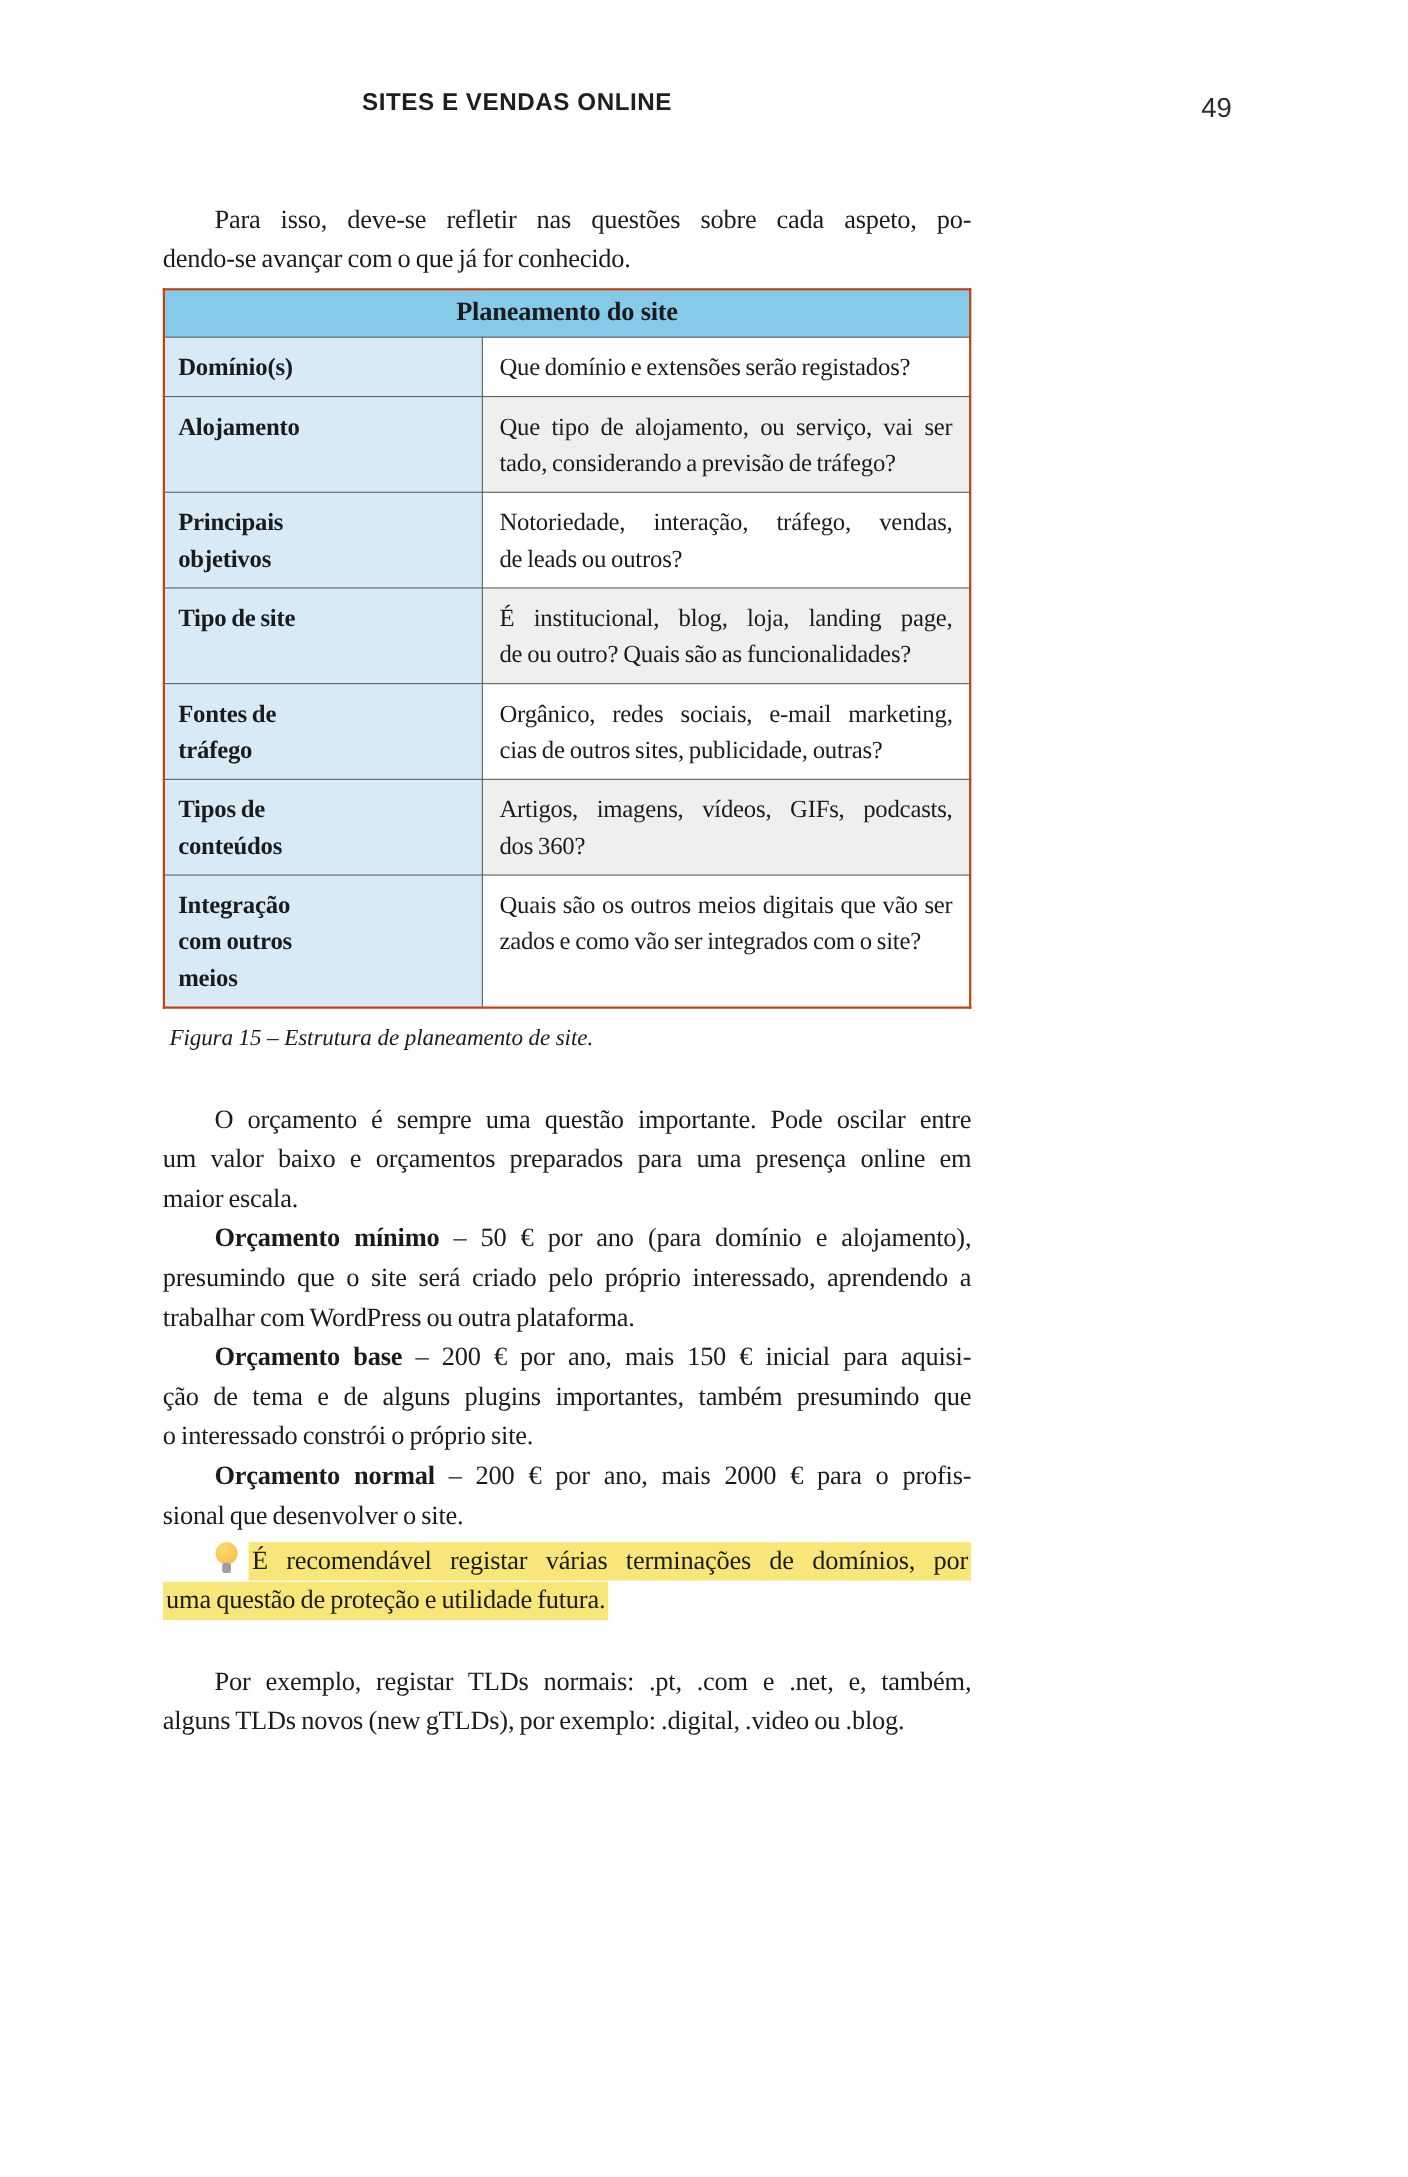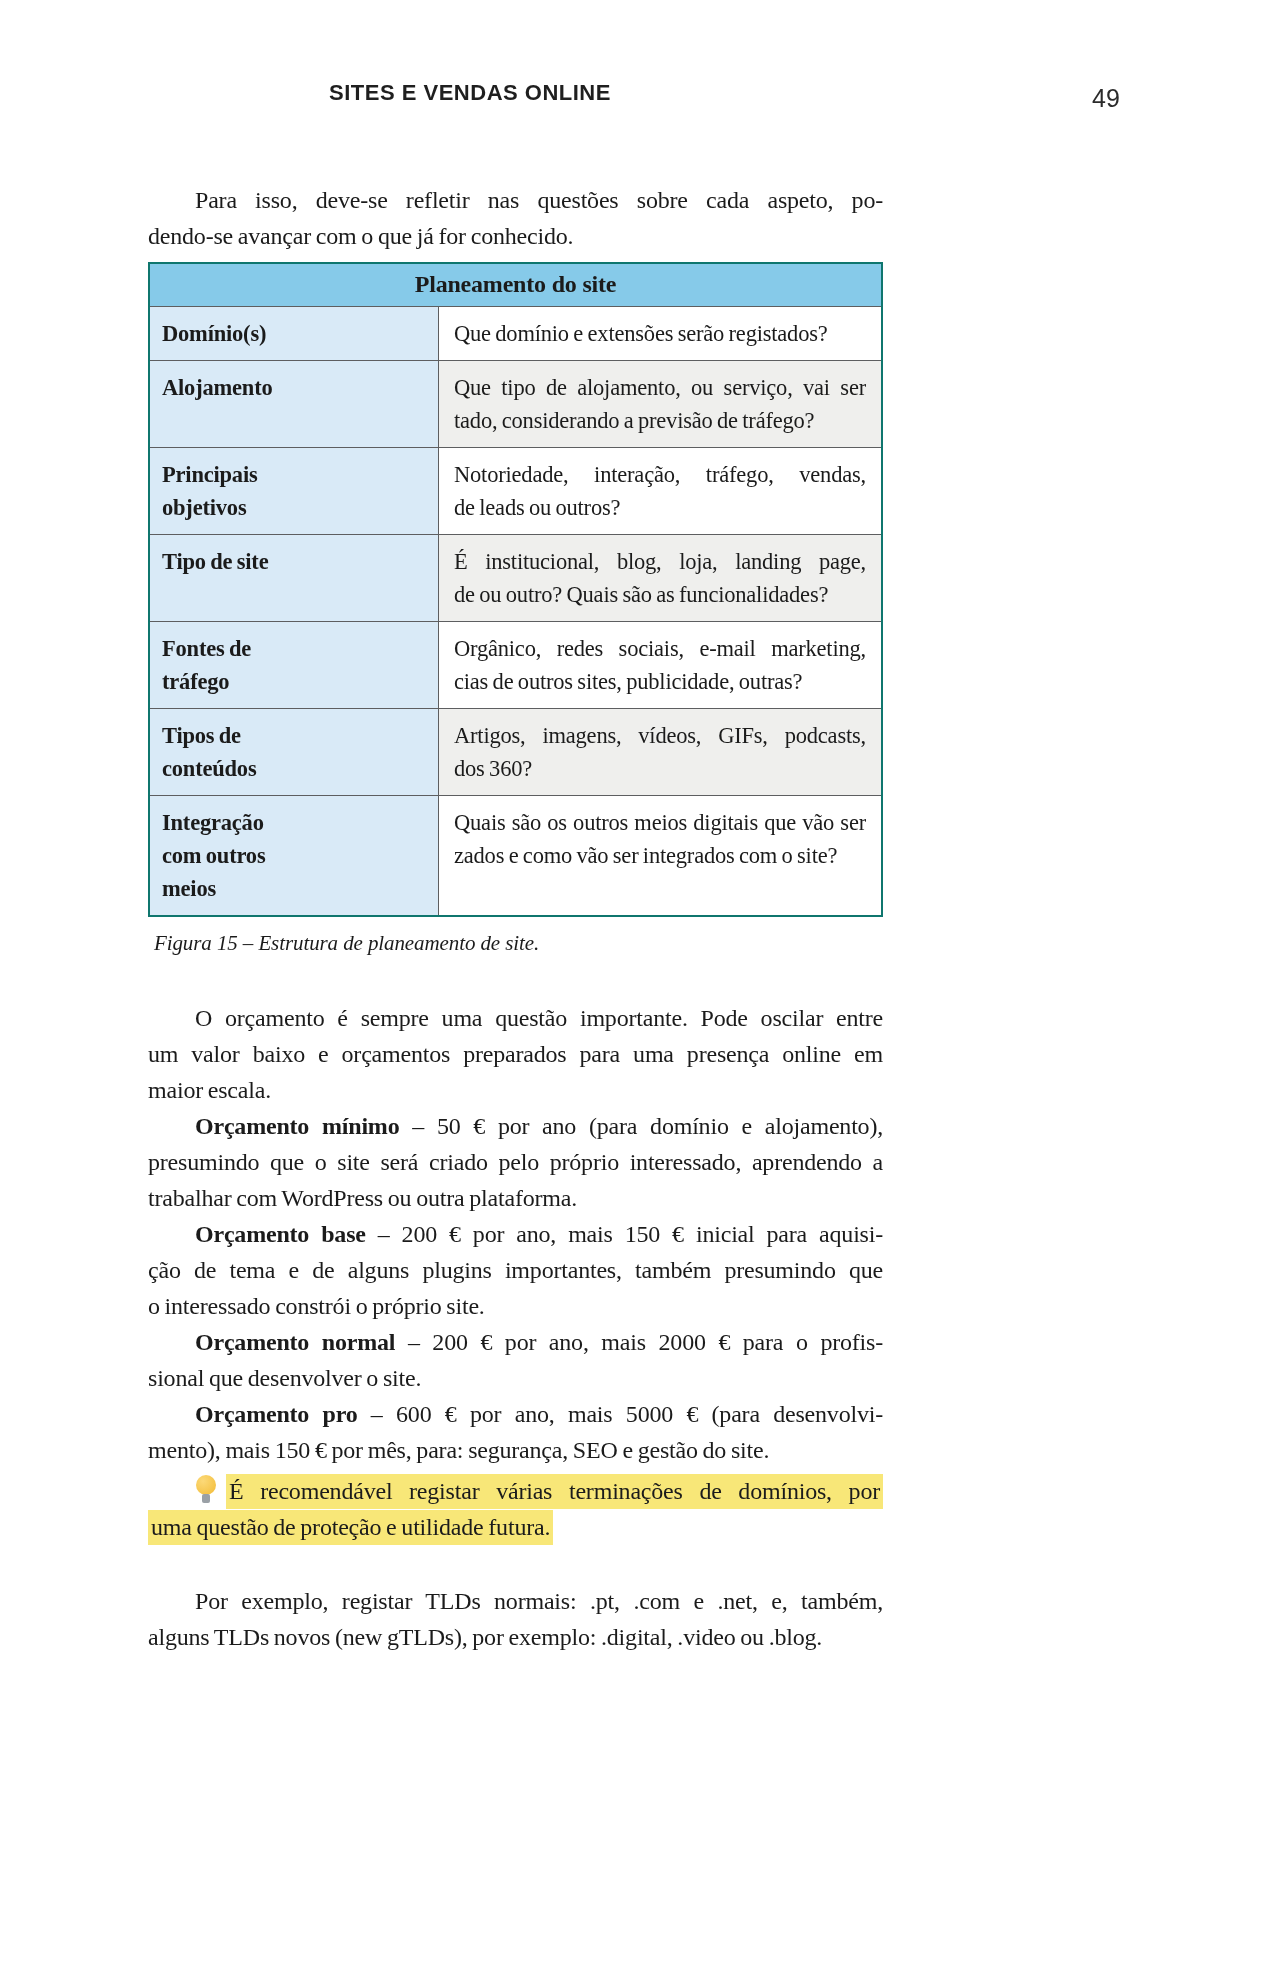--- a/index.html
+++ b/index.html
@@ -25,21 +25,21 @@
   .hl{background:var(--highlight-yellow,#f8e778);padding:4px 3px 5px 3px;}
 
   .gap-table{margin-top:8px;}
   .gap-caption{margin-top:14px;}
   .gap-lg{margin-top:44px;}
   .gap-md{margin-top:30px;}
   .gap-tip{margin-top:5px;}
   .gap-end{margin-top:38px;}
 
   
-  table.plan{border-collapse:collapse;width:735px;border:2px solid #0f766e;}
+  table.plan{border-collapse:collapse;width:735px;border:2px solid #c2410c;}
   table.plan th,table.plan td{border:1.5px solid #5d5e60;vertical-align:top;}
   .table-title{background:var(--header-blue,#86cae9);text-align:center;font-weight:bold;
       font-size:24px;padding:7px 4px 8px 4px;letter-spacing:-0.2px;}
   .cell-label{background:var(--label-blue,#d9eaf7);width:264px;padding:10px 12px;
       font-weight:bold;text-align:left;}
   .cell-question{background:#ffffff;padding:10px 15px;}
   tbody tr:nth-child(even) .cell-question{background:var(--zebra-gray,#efefed);}
   .cell-label .tl,.cell-question .tl{font-size:22.5px;height:33px;line-height:33px;
       letter-spacing:-0.2px;word-spacing:-1px;}
   .cell-label .tl{text-align:right;text-align-last:left;}
@@ -165,24 +165,20 @@
         <div class="tl"><span class="b">Orçamento base</span><span> – 200 € por ano, mais 150 € inicial para aquisi-</span></div>
         <div class="tl"><span>ção de tema e de alguns plugins importantes, também presumindo que</span></div>
         <div class="tl tl-last"><span>o interessado constrói o próprio site.</span></div>
       </div>
 
     <div class="para indent">
         <div class="tl"><span class="b">Orçamento normal</span><span> – 200 € por ano, mais 2000 € para o profis-</span></div>
         <div class="tl tl-last"><span>sional que desenvolver o site.</span></div>
       </div>
 
-    <div class="para indent">
-        <div class="tl"><span class="b">Orçamento pro</span><span> – 600 € por ano, mais 5000 € (para desenvolvi-</span></div>
-        <div class="tl tl-last"><span>mento), mais 150 € por mês, para: segurança, SEO e gestão do site.</span></div>
-      </div>
 
     <div class="para indent gap-tip">
         <div class="tl"><span class="bulb"></span><span class="hl">É recomendável registar várias terminações de domínios, por</span></div>
         <div class="tl tl-last"><span class="hl">uma questão de proteção e utilidade futura.</span></div>
       </div>
 
     <div class="para indent gap-end">
         <div class="tl"><span>Por exemplo, registar TLDs normais: .pt, .com e .net, e, também,</span></div>
         <div class="tl tl-last"><span>alguns TLDs novos (new gTLDs), por exemplo: .digital, .video ou .blog.</span></div>
       </div>

